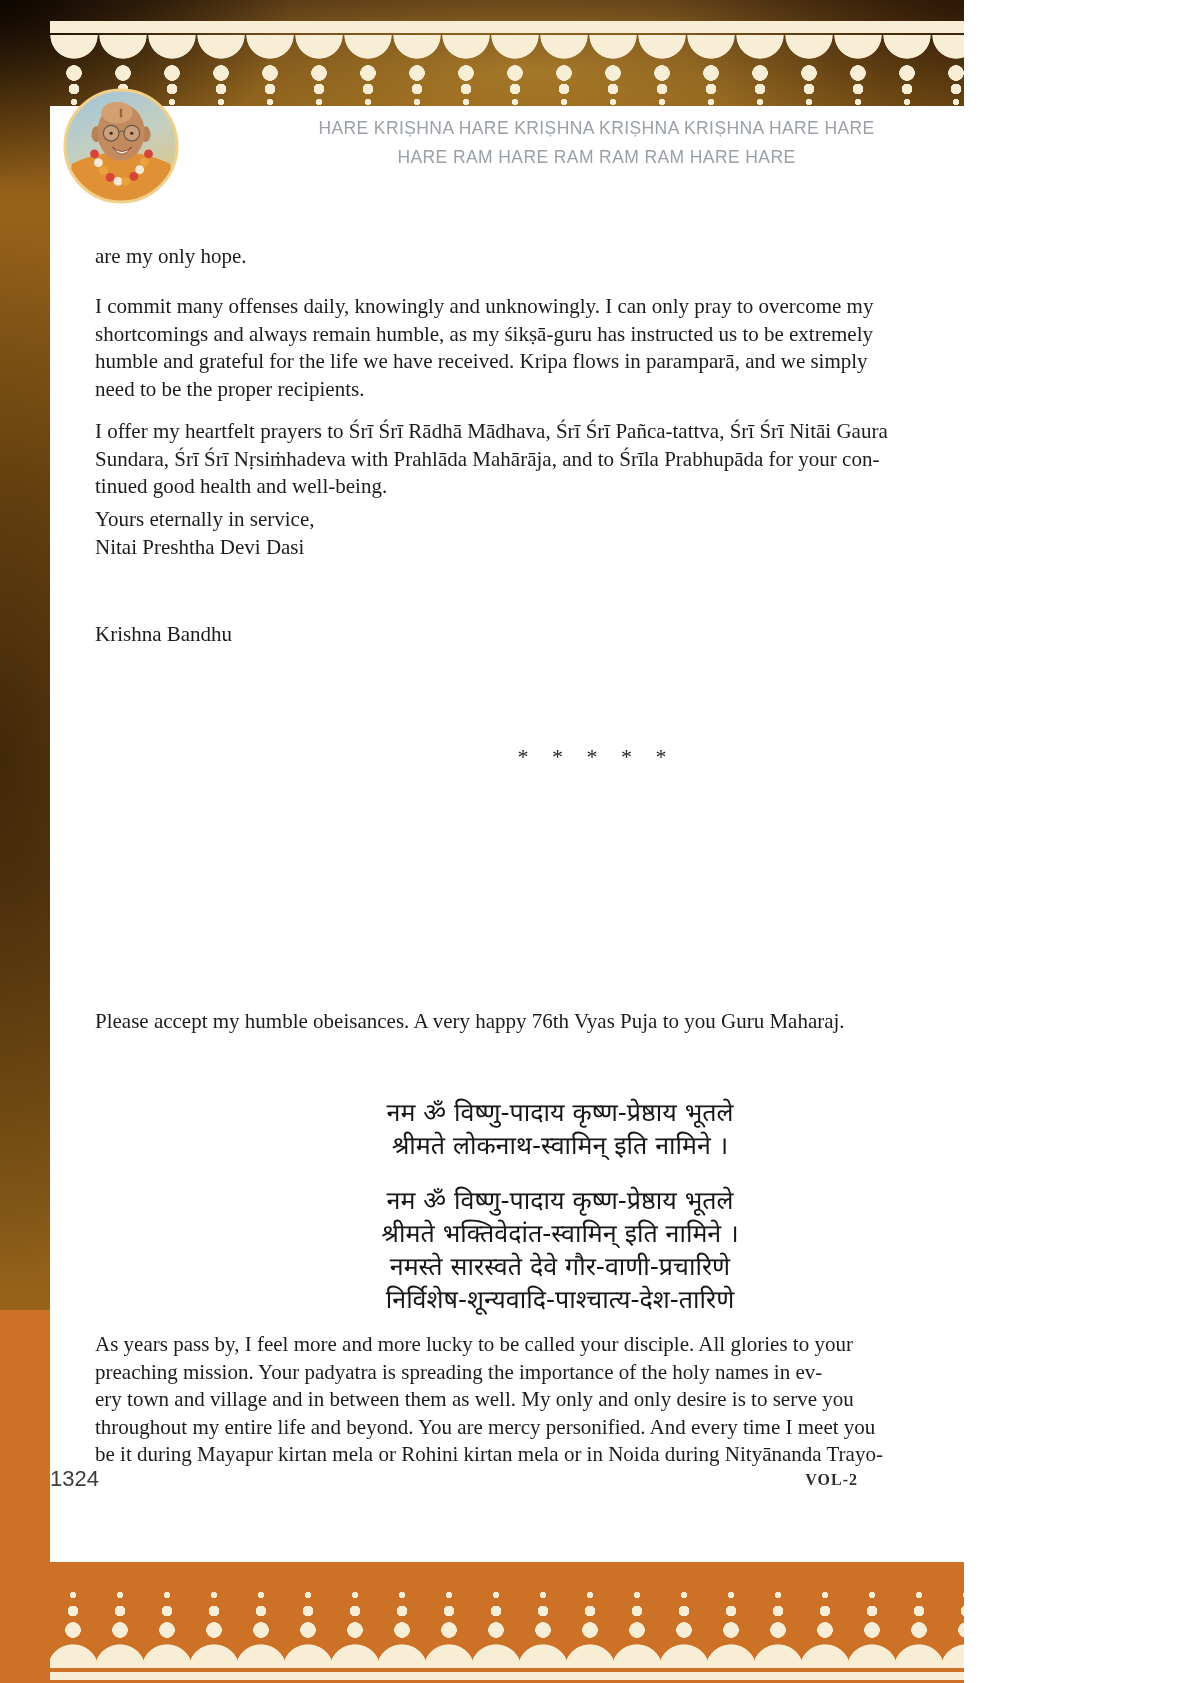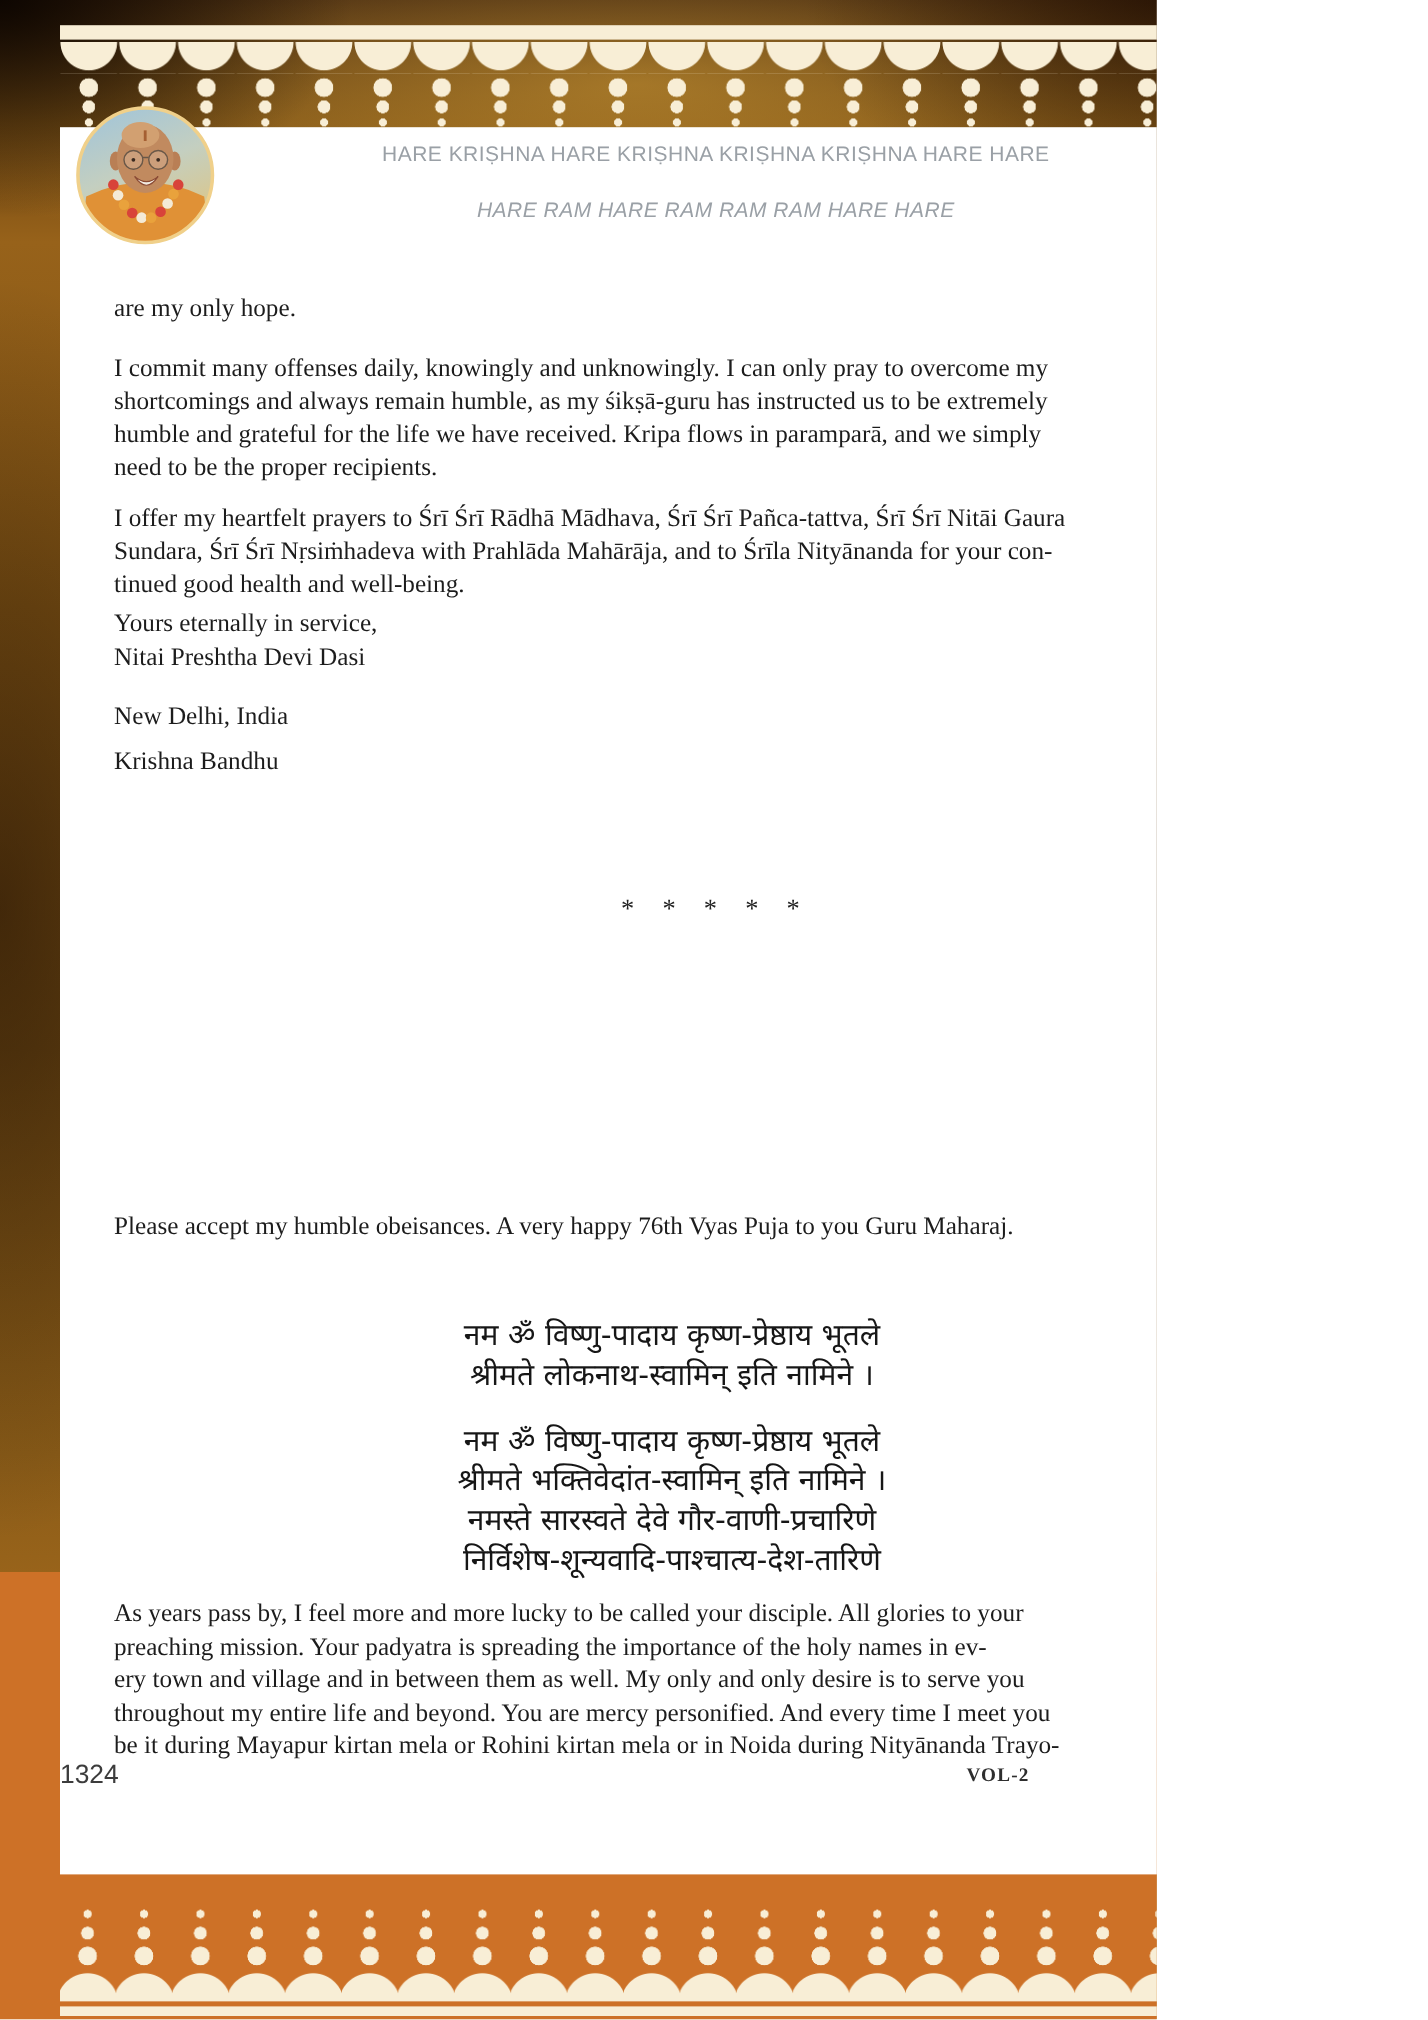--- a/index.html
+++ b/index.html
@@ -45,21 +45,21 @@
     background:radial-gradient(circle 26px at 23px 30px,#f8eed6 97%,rgba(0,0,0,0) 100%);
     background-size:47px 28px;background-repeat:repeat-x;}
   .deco-bottom .stripe{position:absolute;left:0;right:0;top:110px;height:8px;background:#f8eed6;}
 
   
   .photo{position:absolute;left:62px;top:87px;width:118px;height:118px;}
   .badge{position:absolute;left:1020px;top:86px;width:118px;height:118px;}
   .mantra{position:absolute;left:50px;top:118px;width:1093px;text-align:center;
     font-family:"Liberation Sans","DejaVu Sans",sans-serif;color:#9aa0a6;
     font-size:17.5px;letter-spacing:.4px;}
-  .mantra .l2{margin-top:26px;font-style:italic;}
+  .mantra .l2{margin-top:8px;}
 
   
   .para{position:absolute;left:95px;width:1012px;white-space:pre-line;
     font-size:21px;line-height:27.5px;color:#1c1c1c;}
   .verse{position:absolute;left:110px;width:900px;white-space:pre-line;
     font-family:"DejaVu Sans","Liberation Sans",sans-serif;
     font-size:25px;line-height:33px;color:#161616;text-align:center;}
   .separator{position:absolute;left:50px;width:1093px;text-align:center;
     font-size:22px;letter-spacing:9px;color:#222;}
 
@@ -190,25 +190,24 @@
       </g>
     </svg>
   </div>
 
   <div class="para" style="top:243px">are my only hope.</div>
   <div class="para" style="top:293px">I commit many offenses daily, knowingly and unknowingly. I can only pray to overcome my
 shortcomings and always remain humble, as my śikṣā-guru has instructed us to be extremely
 humble and grateful for the life we have received. Kripa flows in paramparā, and we simply
 need to be the proper recipients.</div>
   <div class="para" style="top:418px">I offer my heartfelt prayers to Śrī Śrī Rādhā Mādhava, Śrī Śrī Pañca-tattva, Śrī Śrī Nitāi Gaura
-Sundara, Śrī Śrī Nṛsiṁhadeva with Prahlāda Mahārāja, and to Śrīla Nityānanda for your con-
+Sundara, Śrī Śrī Nṛsiṁhadeva with Prahlāda Mahārāja, and to Śrīla Prabhupāda for your con-
 tinued good health and well-being.</div>
   <div class="para" style="top:506px">Yours eternally in service,
 Nitai Preshtha Devi Dasi</div>
-  <div class="para" style="top:583px">New Delhi, India</div>
   <div class="para" style="top:621px">Krishna Bandhu</div>
 
   <div class="separator" style="top:744px">* * * * *</div>
 
   <div class="para" style="top:1008px">Please accept my humble obeisances. A very happy 76th Vyas Puja to you Guru Maharaj.</div>
   <div class="verse" style="top:1096px">नम ॐ विष्णु-पादाय कृष्ण-प्रेष्ठाय भूतले
 श्रीमते लोकनाथ-स्वामिन् इति नामिने ।</div>
   <div class="verse" style="top:1184px">नम ॐ विष्णु-पादाय कृष्ण-प्रेष्ठाय भूतले
 श्रीमते भक्तिवेदांत-स्वामिन् इति नामिने ।
 नमस्ते सारस्वते देवे गौर-वाणी-प्रचारिणे

